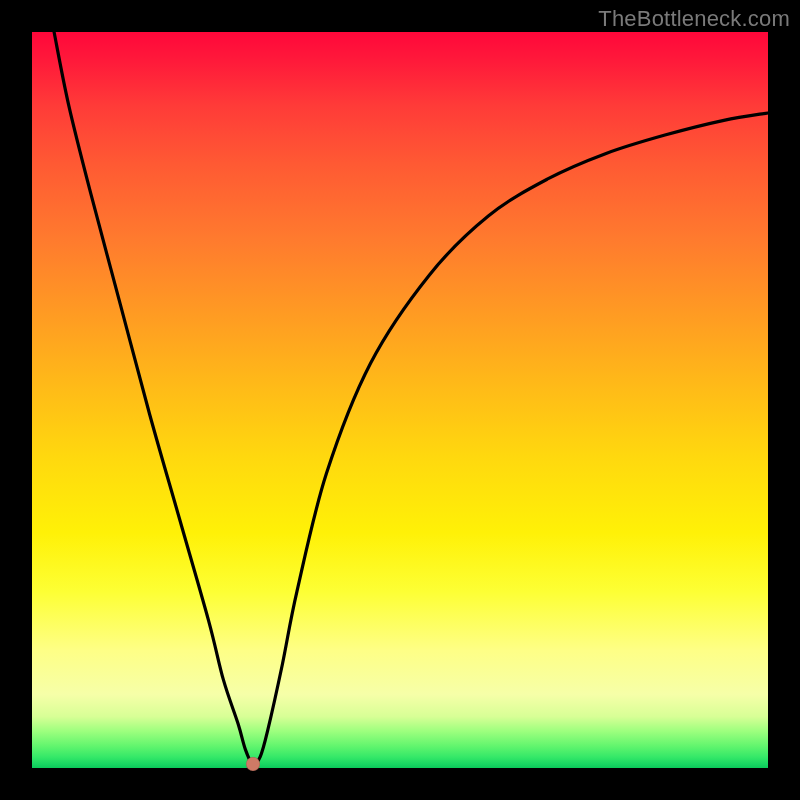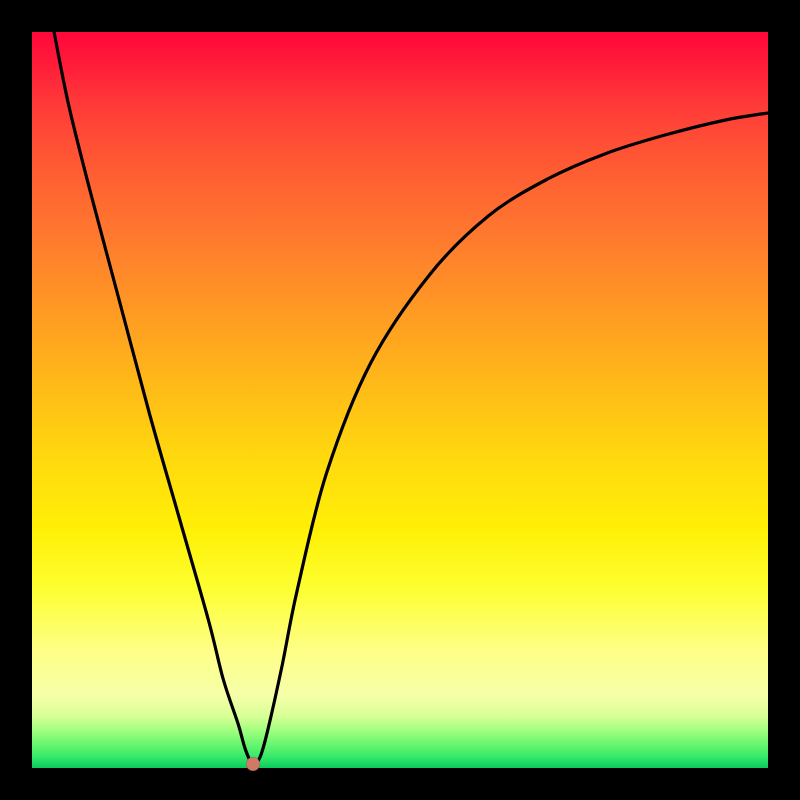--- a/index.html
+++ b/index.html
@@ -84,14 +84,15 @@
   <div class="plot-area">
 
     <svg class="curve" viewBox="0 0 736 736">
       <path id="curve-path" fill="none" stroke="#000" stroke-width="3.2" stroke-linecap="round" stroke-linejoin="round" d="M 22.08 0.00 C 24.53 12.27, 30.67 46.61, 36.80 73.60 C 42.93 100.59, 50.29 128.80, 58.88 161.92 C 67.47 195.04, 78.51 235.52, 88.32 272.32 C 98.13 309.12, 107.95 347.15, 117.76 382.72 C 127.57 418.29, 137.39 451.41, 147.20 485.76 C 157.01 520.11, 169.28 561.81, 176.64 588.80 C 184.00 615.79, 186.45 630.51, 191.36 647.68 C 196.27 664.85, 202.40 680.19, 206.08 691.84 C 209.76 703.49, 210.99 710.85, 213.44 717.60 C 215.89 724.35, 218.35 731.09, 220.80 732.32 C 223.25 733.55, 225.71 730.48, 228.16 724.96 C 230.61 719.44, 231.84 714.53, 235.52 699.20 C 239.20 683.87, 245.33 656.27, 250.24 632.96 C 255.15 609.65, 257.60 591.25, 264.96 559.36 C 272.32 527.47, 282.13 479.63, 294.40 441.60 C 306.67 403.57, 321.39 364.32, 338.56 331.20 C 355.73 298.08, 377.81 267.41, 397.44 242.88 C 417.07 218.35, 436.69 199.95, 456.32 184.00 C 475.95 168.05, 495.57 157.63, 515.20 147.20 C 534.83 136.77, 554.45 128.80, 574.08 121.44 C 593.71 114.08, 613.33 108.56, 632.96 103.04 C 652.59 97.52, 674.67 92.00, 691.84 88.32 C 709.01 84.64, 728.64 82.19, 736.00 80.96"></path>
     </svg>
 
     <div class="dot" id="marker-dot" style="left: 220.8px; top: 732.32px; background: rgb(207, 122, 102);"></div>
 
   </div>
 
+  <div class="watermark">TheBottleneck.com</div>
 
 </div>
 
 </body></html>

